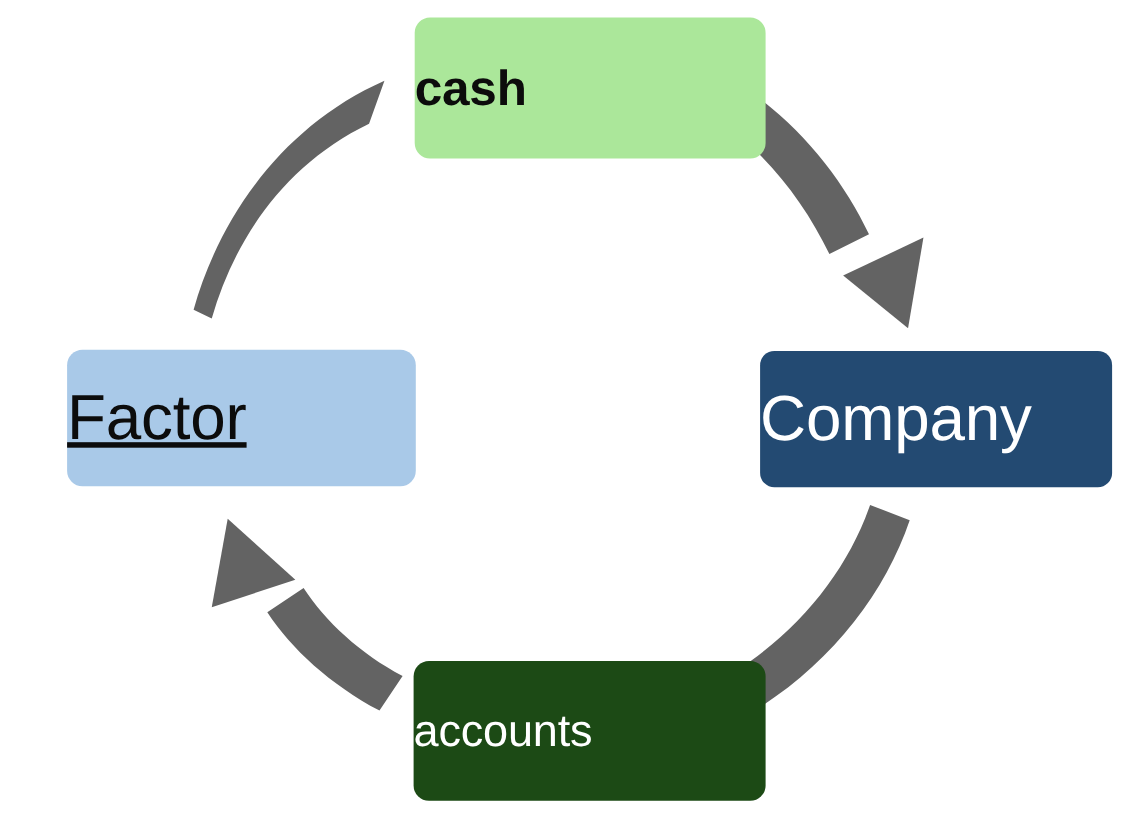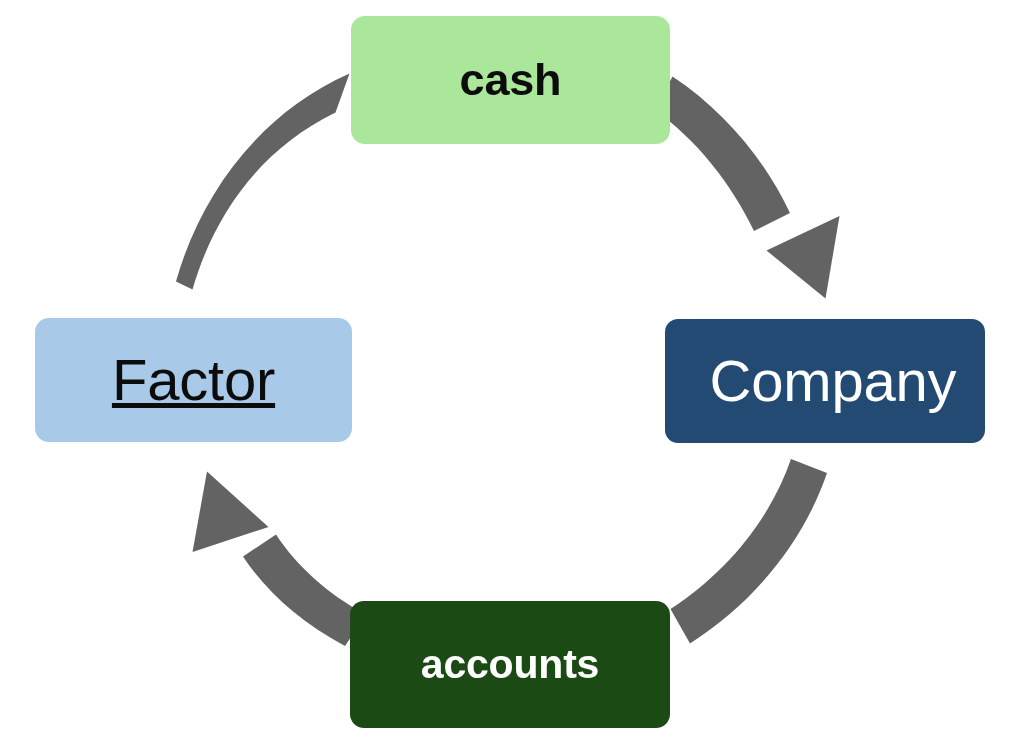--- a/index.html
+++ b/index.html
@@ -22,25 +22,25 @@
     position: absolute;
     left: 0;
     top: 0;
     width: 1024px;
     height: 745px;
   }
   .node-box {
     position: absolute;
     display: flex;
     align-items: center;
-    justify-content: center;
     text-align: center;
     box-sizing: border-box;
     border-radius: 14px;
     z-index: 2;
+    margin-left: 26px;
   }
   .node-label {
     display: block;
     line-height: 1.08;
     letter-spacing: -0.2px;
   }
 
   
   #node-cash {
     left: 351px;
@@ -74,21 +74,21 @@
   #node-accounts-receivable {
     left: 350px;
     top: 601px;
     width: 320px;
     height: 127px;
     background: #1C4A15;
   }
   #node-accounts-receivable .node-label {
     color: #ffffff;
     font-size: 41px;
-    font-weight: 700;
+    font-weight: 400;
   }
 
   
   #node-factor {
     left: 35px;
     top: 318px;
     width: 317px;
     height: 124px;
     background: #A9C9E8;
   }
@@ -136,21 +136,21 @@
     <path fill="#636363" d="M 207,471.5
              L 268.5,527
              L 192.5,552
              Z"></path>
   </svg>
 
   <div class="node-box" id="node-cash" style="background: rgb(171, 231, 154);">
     <span class="node-label" style="color: rgb(12, 12, 12);">cash</span>
   </div>
 
-  <div class="node-box" id="node-company" style="background: rgb(35, 74, 114); padding-left: 16px;">
+  <div class="node-box" id="node-company" style="background: rgb(35, 74, 114);">
     <span class="node-label" style="color: rgb(255, 255, 255);">Company</span>
   </div>
 
   <div class="node-box" id="node-accounts-receivable" style="background: rgb(28, 74, 21);">
     <span class="node-label" style="color: rgb(255, 255, 255);">
       <span>accounts</span><br>
     </span>
   </div>
 
   <div class="node-box" id="node-factor" style="background: rgb(169, 201, 232);">

